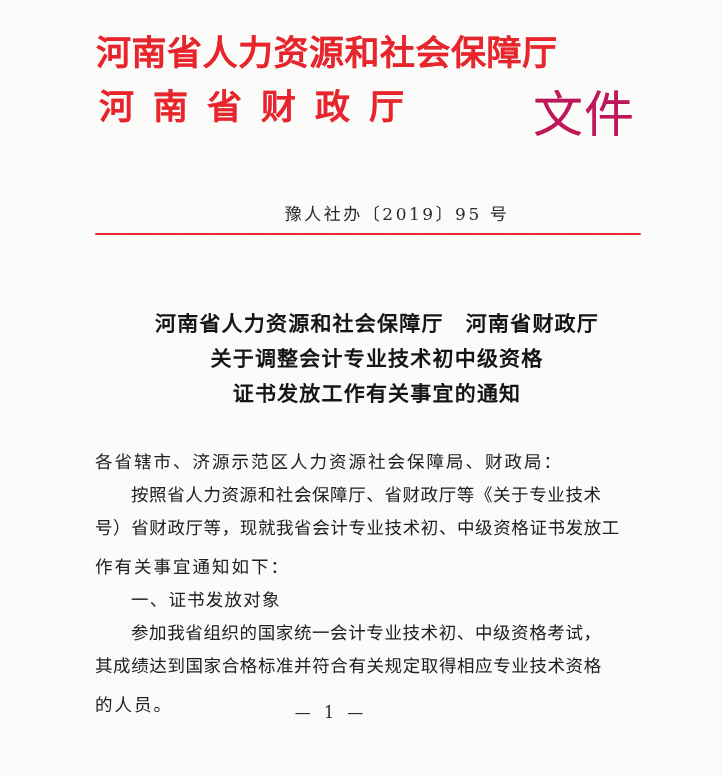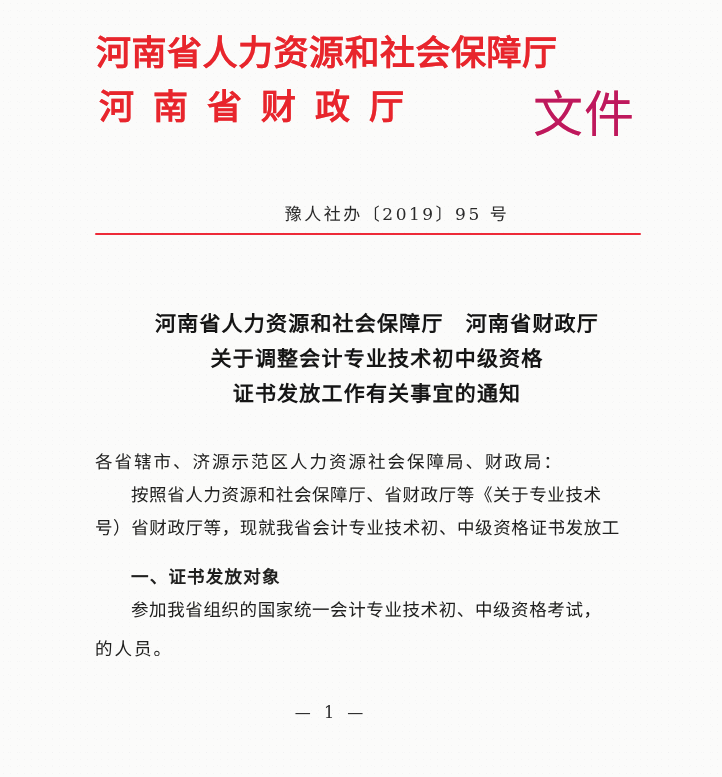--- a/index.html
+++ b/index.html
@@ -141,24 +141,23 @@
     white-space: pre;
   }
   .p-line.indent {
     text-indent: 36px;
   }
   .p-line.justify-wide {
     letter-spacing: 2.0px;
     margin-top: 6px;
   }
   .p-line.heading {
-    font-weight: 700;
+    font-weight: 400;
     text-indent: 36px;
     letter-spacing: 1.2px;
-    margin-top: 16px;
   }
 
   
   .page-number {
     position: absolute;
     left: 0;
     top: 703px;
     width: 722px;
     text-align: center;
     padding-right: 60px;
@@ -191,24 +190,26 @@
     <div class="title-line">关于调整会计专业技术初中级资格</div>
     <div class="title-line">证书发放工作有关事宜的通知</div>
   </div>
 
   <div class="body-block">
 
     <div class="p-line justify-wide">各省辖市、济源示范区人力资源社会保障局、财政局：</div>
 
     <div class="p-line indent">按照省人力资源和社会保障厅、省财政厅等《关于专业技术</div>
     <div class="p-line">号）省财政厅等，现就我省会计专业技术初、中级资格证书发放工</div>
+    <div class="p-line justify-wide">作有关事宜通知如下：</div>
 
     <div class="p-line heading">一、证书发放对象</div>
 
     <div class="p-line indent">参加我省组织的国家统一会计专业技术初、中级资格考试，</div>
+    <div class="p-line">其成绩达到国家合格标准并符合有关规定取得相应专业技术资格</div>
     <div class="p-line justify-wide">的人员。</div>
 
   </div>
 
   <div class="page-number">— 1 —</div>
 
 </div>
 
 <div class="paper-grain"></div>
 

